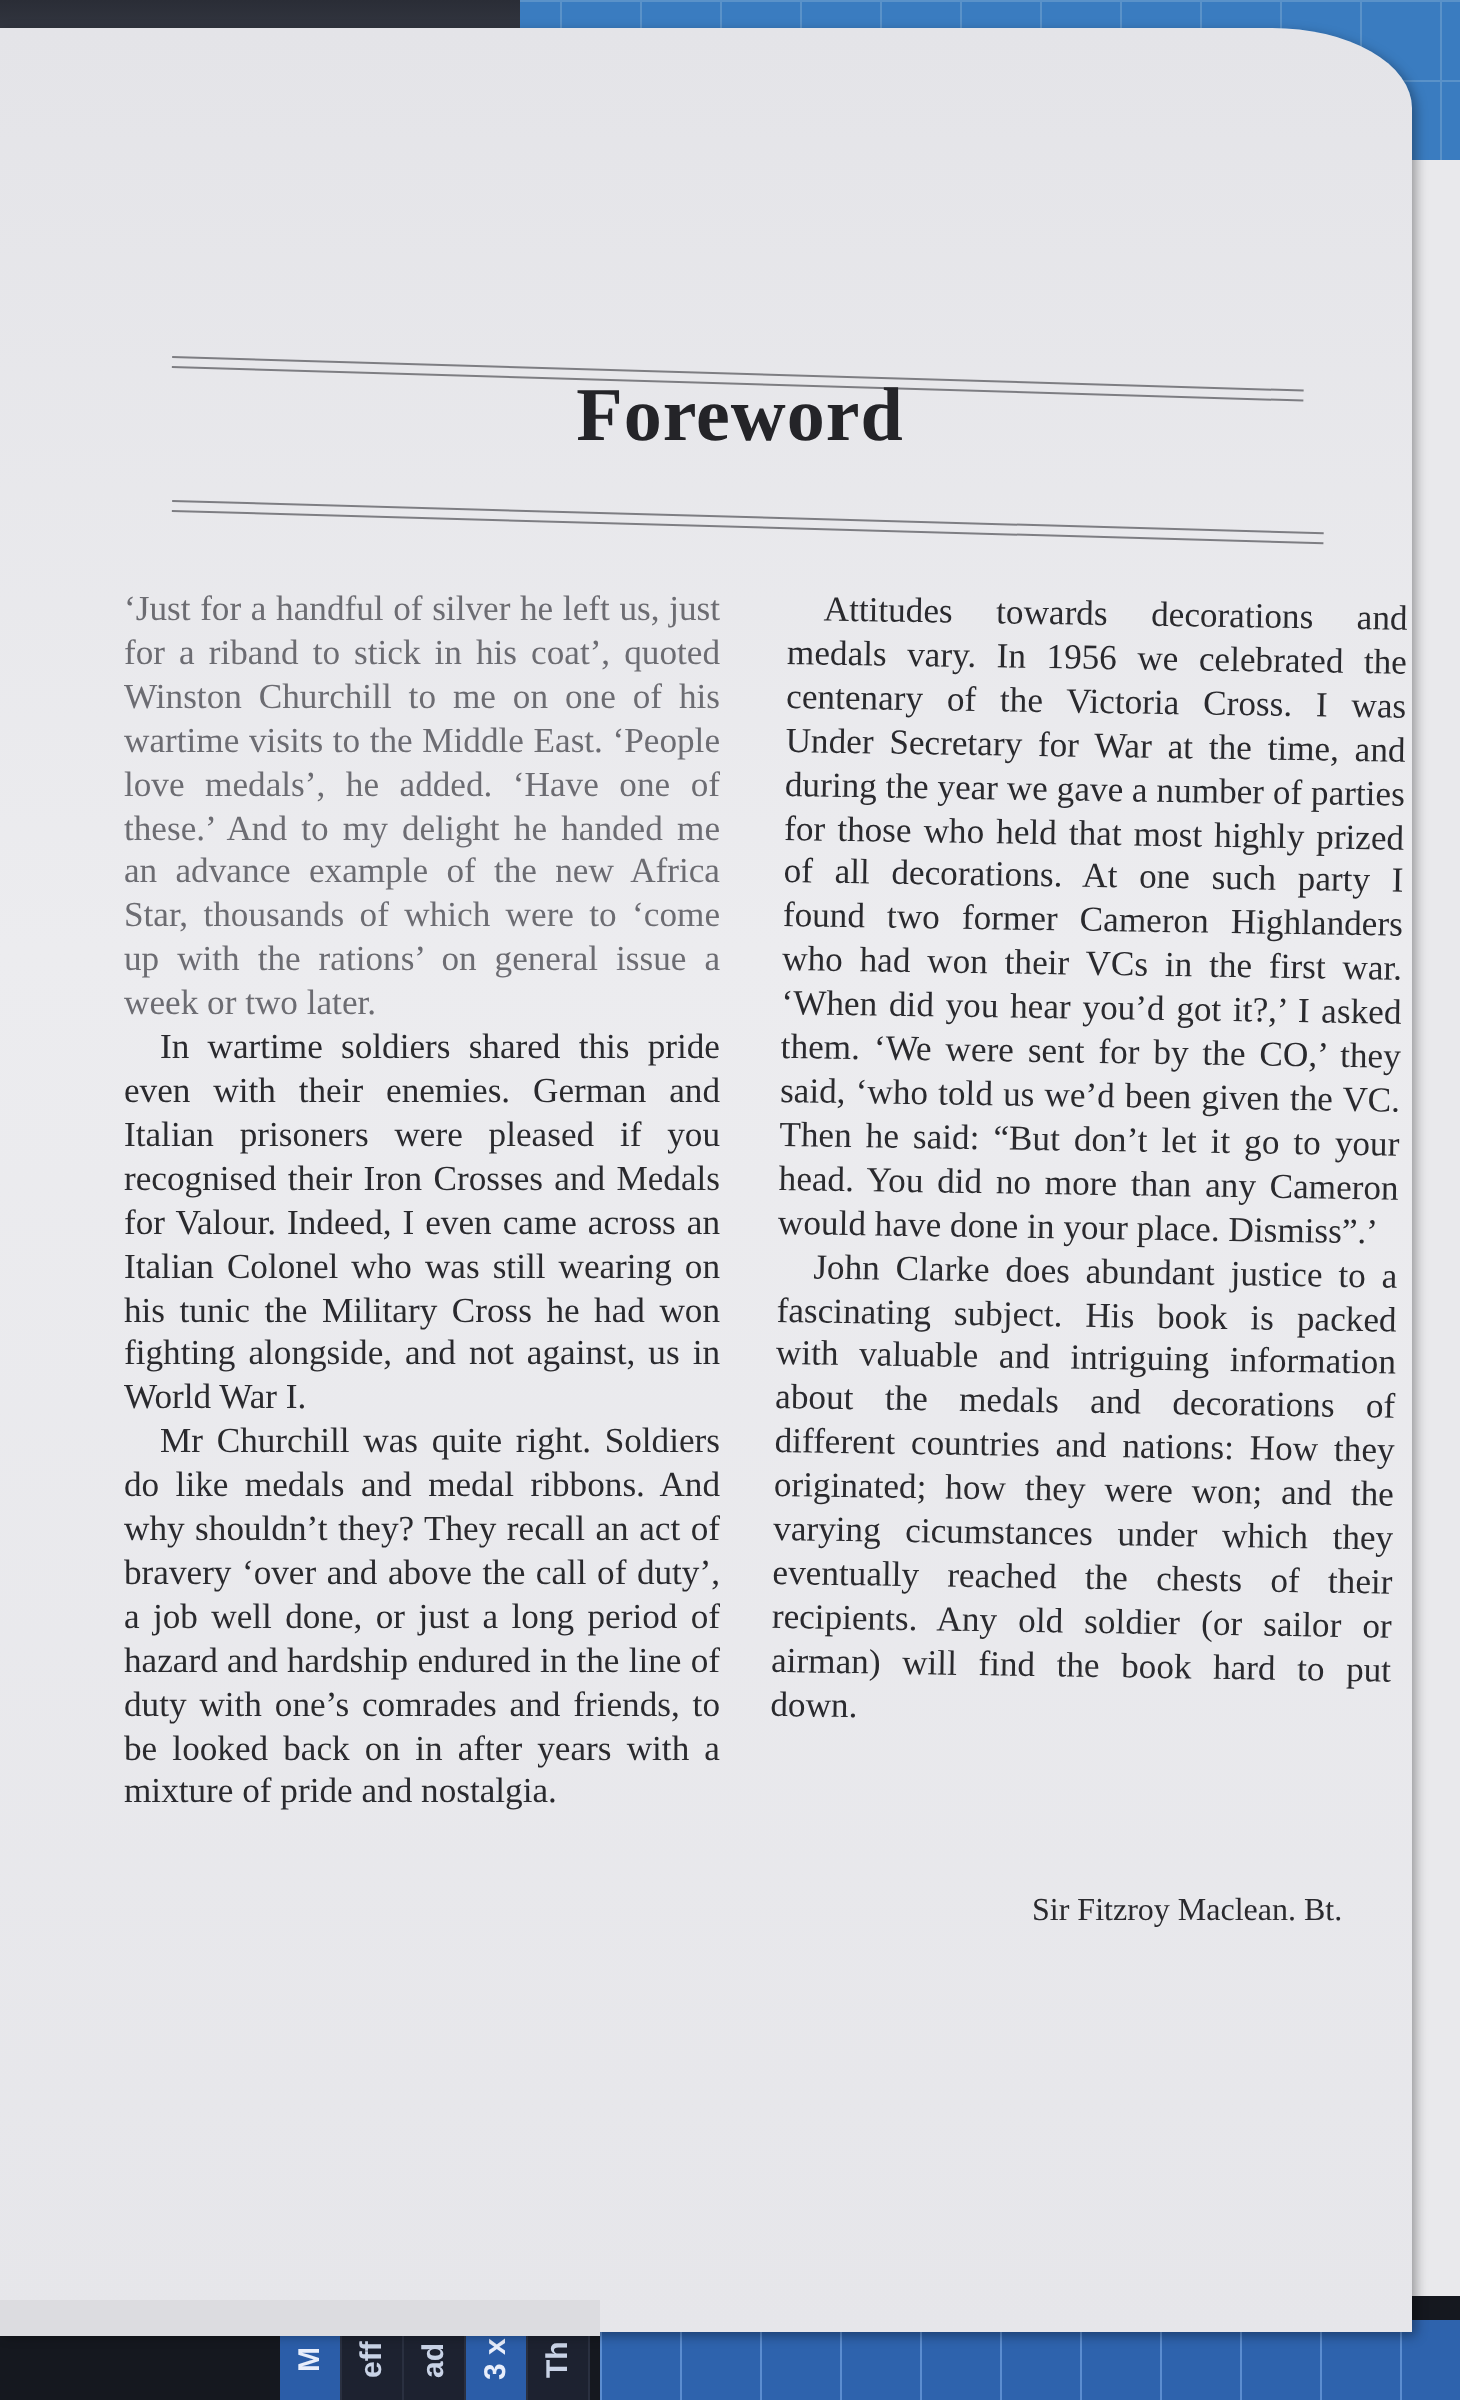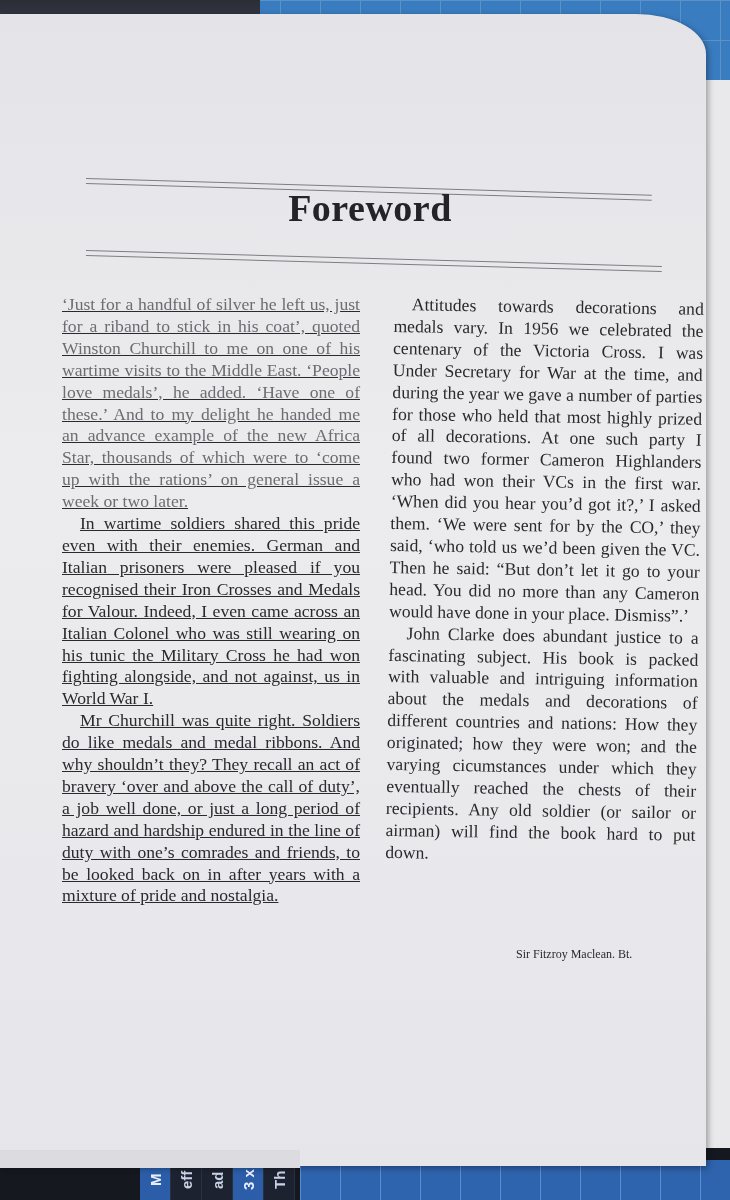--- a/index.html
+++ b/index.html
@@ -62,25 +62,25 @@
   .title {
     position:absolute; left:0; width:740px; top:186px; text-align:center;
     font-size:38px; font-weight:bold; color:#242428; letter-spacing:0.5px;
   }
   .col {
     position:absolute; font-size:17.6px; line-height:21.9px; color:#2a2a2e;
     text-align:justify;
   }
   .col p { margin:0; text-indent:18px; }
   .col p.first { text-indent:0; }
-  .col.left { left:62px; top:294px; width:298px;text-decoration:underline; }
+  .col.left { left:62px; top:294px; width:298px; }
   .col.left .faded { color:#6c6c72; }
   .col.right { left:394px; top:294px; width:310px; transform:rotate(0.9deg); transform-origin:left top; }
   .signature {
-    position:absolute; left:516px; top:947px; font-size:12px; color:#2a2a2e;
+    position:absolute; left:516px; top:947px; font-size:16px; color:#2a2a2e;
   }
 </style>
 </head>
 <body>
 
 <div class="grid-mat"></div>
 <div class="dark-top"></div>
 <div class="back-page"></div>
 
 <div class="bottom-strip">

